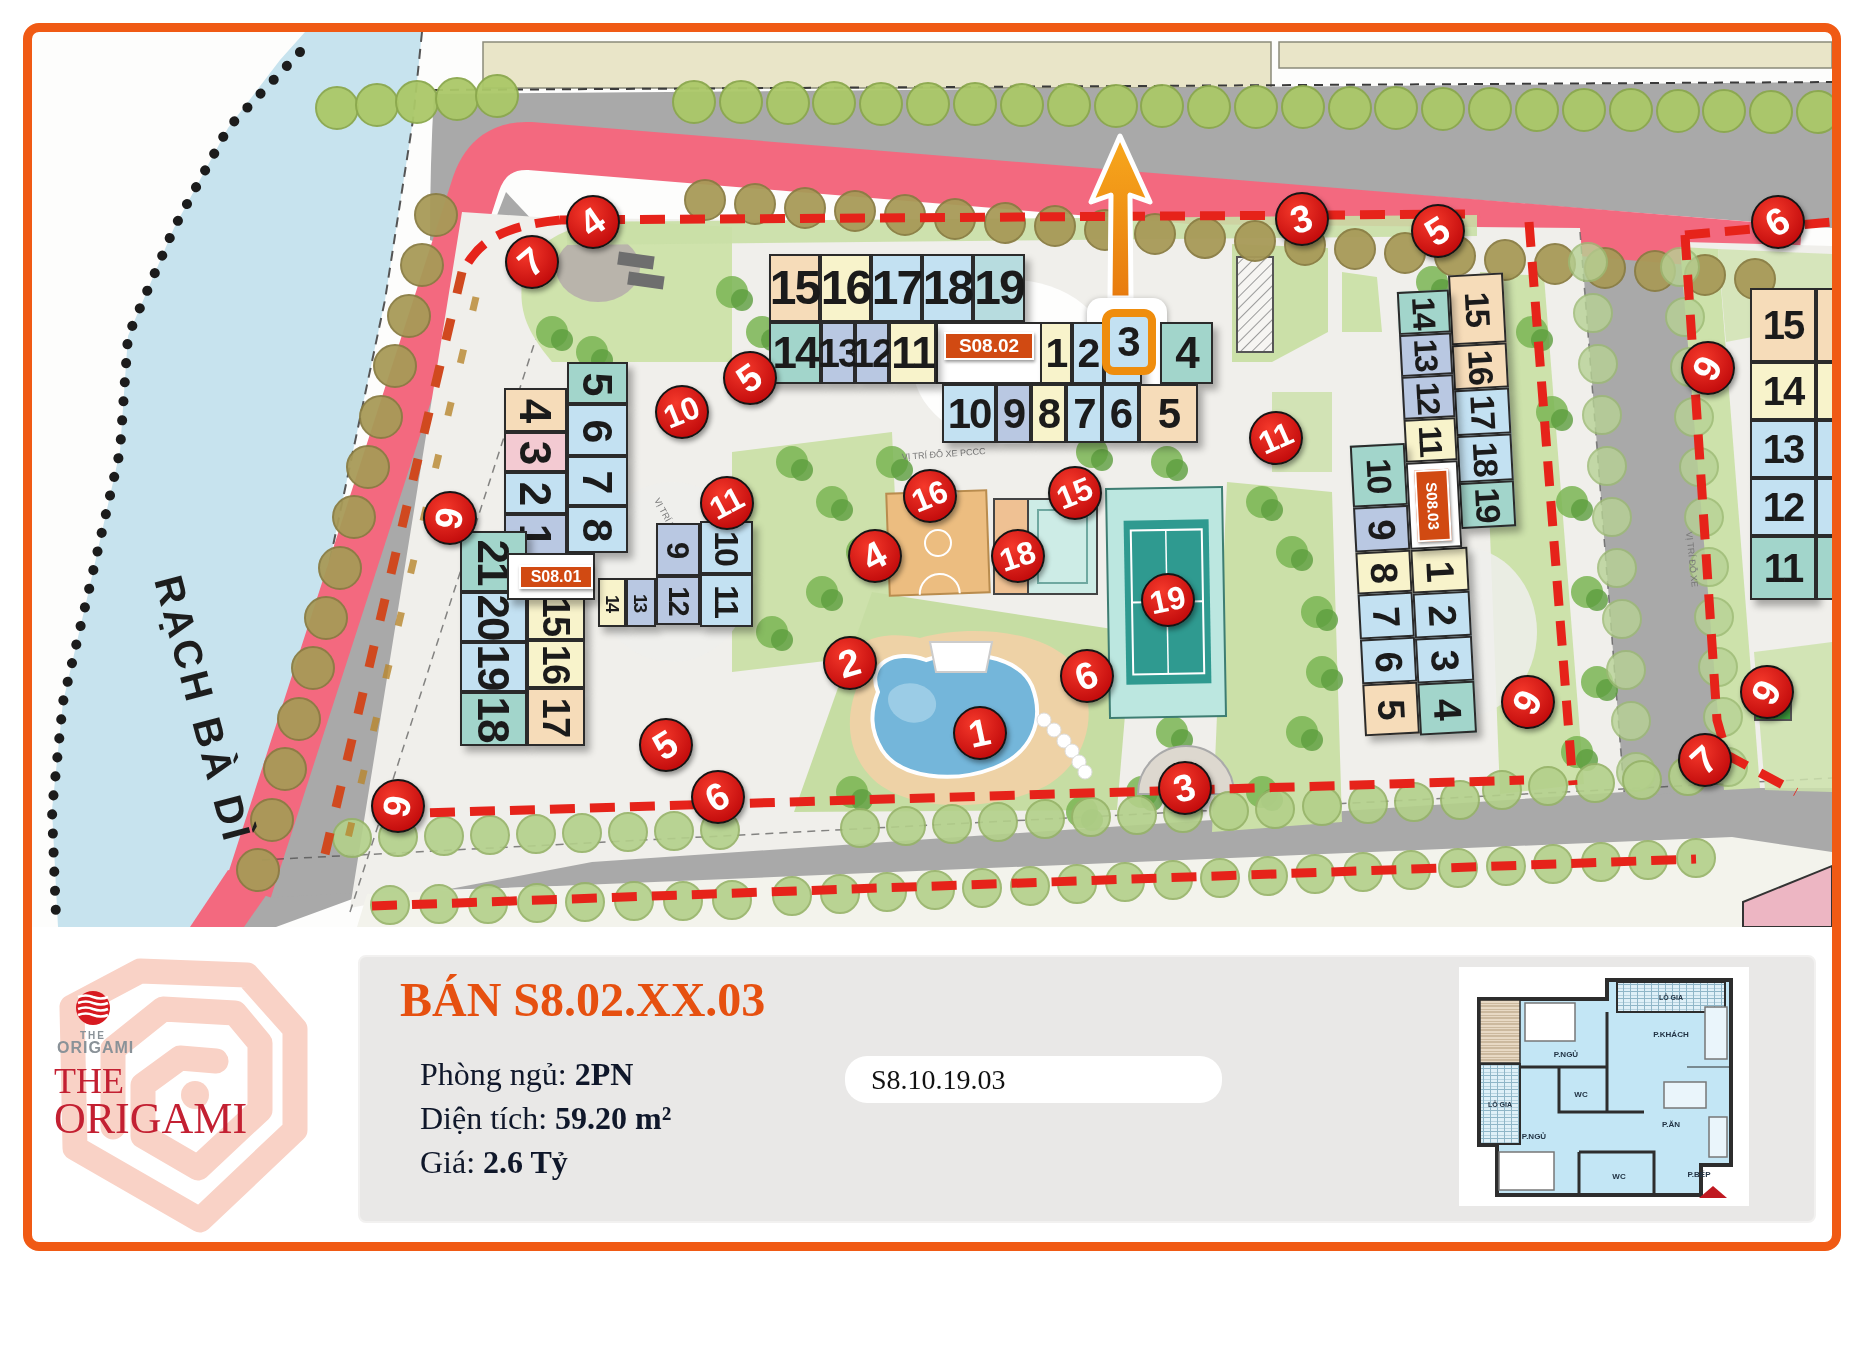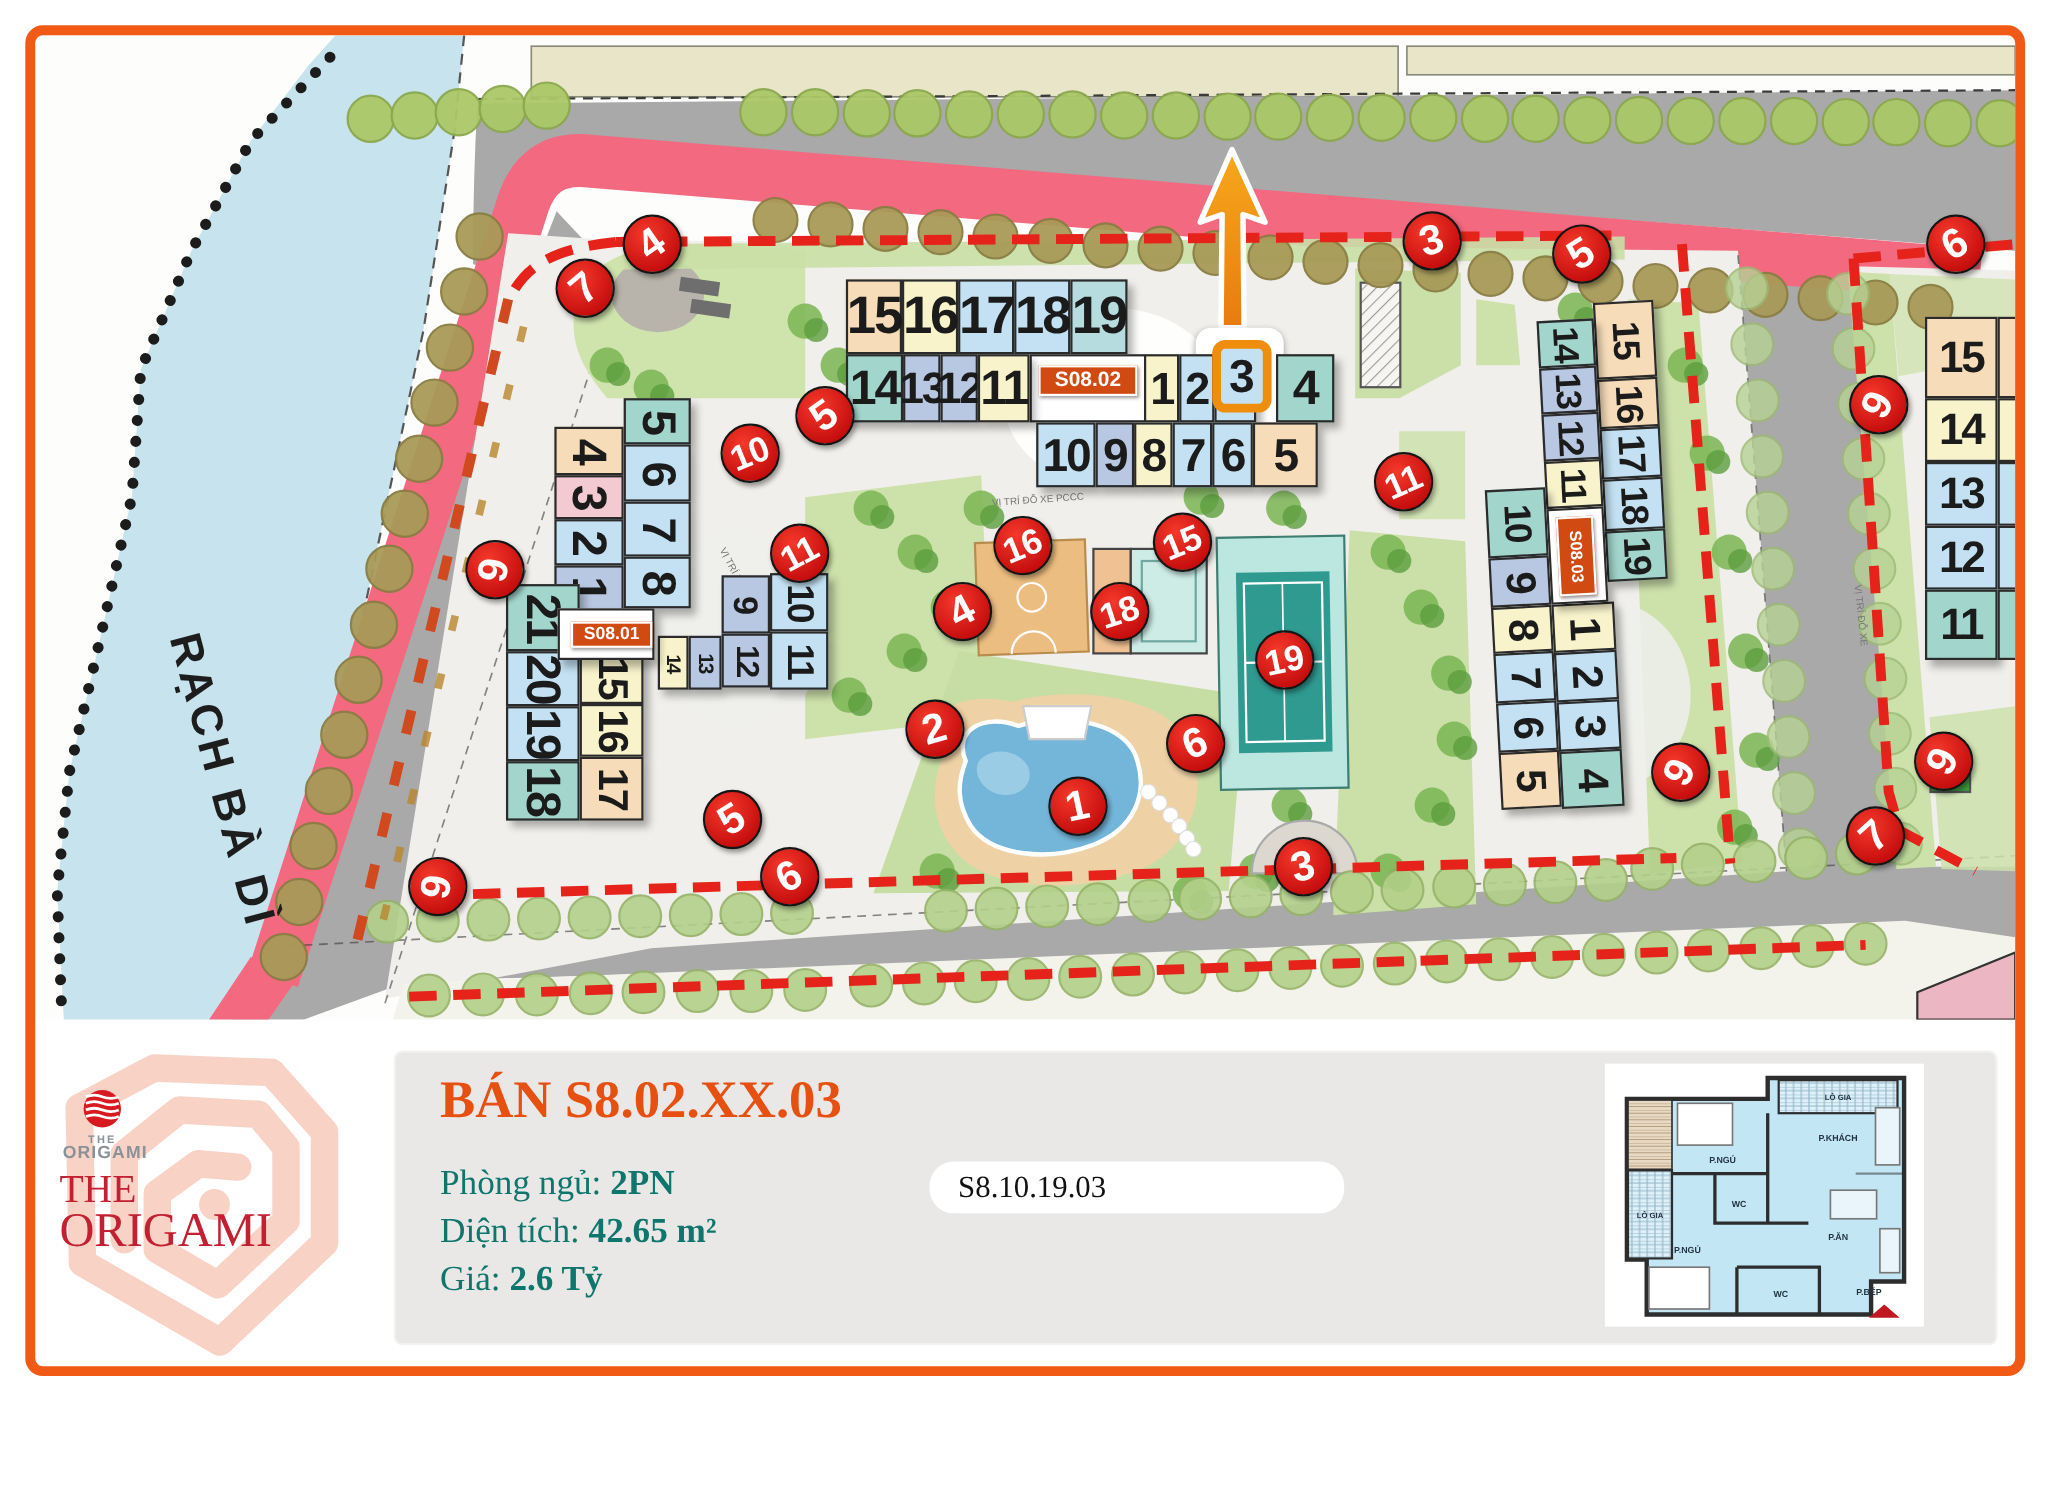--- a/index.html
+++ b/index.html
@@ -6,21 +6,21 @@
 body{font-family:"Liberation Sans",sans-serif;position:relative;}
 .frame{position:absolute;left:23px;top:23px;width:1818px;height:1228px;border:9px solid #f05a14;border-radius:16px;}
 .map{position:absolute;left:32px;top:32px;width:1800px;height:895px;overflow:hidden;}
 .cl{position:absolute;border:2px solid #2b2b2b;display:flex;align-items:center;justify-content:center;color:#1b1b1b;overflow:visible;}
 .cl span{font-weight:bold;letter-spacing:-2px;display:block;line-height:1;}
 .mk{position:absolute;border-radius:50%;background:radial-gradient(circle at 38% 32%,#f5392b,#c40d0d 75%);border:2.5px solid #151515;display:flex;align-items:center;justify-content:center;color:#fff;box-shadow:2px 3px 5px rgba(0,0,0,.4);}
 .mk span{font-weight:bold;display:block;}
 .lbl{position:absolute;background:#d14a12;color:#fff;font-weight:bold;display:flex;align-items:center;justify-content:center;border:2px solid #fff;box-shadow:1px 2px 3px rgba(0,0,0,.4);}
 .card{position:absolute;left:358px;top:955px;width:1458px;height:268px;background:#e9e8e7;border:2px solid #f2f1f0;border-radius:8px;}
 .title{position:absolute;left:400px;top:972px;font-family:"Liberation Serif",serif;font-weight:bold;font-size:48px;color:#e65010;}
-.row{position:absolute;left:400px;font-family:"Liberation Serif",serif;font-size:32px;color:#0f766e;}
+.row{position:absolute;left:420px;font-family:"Liberation Serif",serif;font-size:32px;color:#0f172a;}
 .inp{position:absolute;left:845px;top:1056px;width:377px;height:47px;background:#fff;border-radius:22px;font-family:"Liberation Serif",serif;font-size:28px;color:#111;display:flex;align-items:center;padding-left:26px;}
 </style></head>
 <body>
 <div class="map">
     <svg width="1800" height="895" viewBox="0 0 1800 895" style="position:absolute;left:0;top:0">
       <defs>
         <linearGradient id="agrad" x1="0" y1="0" x2="0" y2="1">
           <stop offset="0" stop-color="#f7a81d"></stop>
           <stop offset="1" stop-color="#e87b0e"></stop>
         </linearGradient>
@@ -621,21 +621,21 @@
     <path d="M 38,48 q 8,-3 15,0 q 8,3 15,0" stroke="#fff" stroke-width="2.5" fill="none"></path>
     <path d="M 38,54 q 8,-3 15,0 q 8,3 15,0" stroke="#fff" stroke-width="2.5" fill="none"></path>
     <path d="M 38,60 q 8,-3 15,0 q 8,3 15,0" stroke="#fff" stroke-width="2.5" fill="none"></path>
     <text x="53" y="84" text-anchor="middle" font-family="Liberation Sans" font-weight="bold" font-size="10" fill="#8a9298" letter-spacing="2">THE</text>
     <text x="17" y="98" font-family="Liberation Sans" font-weight="bold" font-size="16" fill="#8a9298" letter-spacing="1">ORIGAMI</text>
     <text x="14" y="138" font-family="Liberation Serif" font-size="36" fill="#c32032">THE</text>
     <text x="14" y="178" font-family="Liberation Serif" font-size="44" fill="#c32032">ORIGAMI</text>
   </svg>
 <div class="title">BÁN S8.02.XX.03</div>
 <div class="row" style="top:1056px;">Phòng ngủ: <b>2PN</b></div>
-<div class="row" style="top:1100px;">Diện tích: <b>42.65 m²</b></div>
+<div class="row" style="top:1100px;">Diện tích: <b>59.20 m²</b></div>
 <div class="row" style="top:1144px;">Giá: <b>2.6 Tỷ</b></div>
 <div class="inp">S8.10.19.03</div>
 <svg width="290" height="239" viewBox="0 0 290 239" style="position:absolute;left:1459px;top:967px;background:#fff;">
     <defs>
       <pattern id="bh" width="7" height="7" patternUnits="userSpaceOnUse">
         <rect width="7" height="7" fill="#dff0f8"></rect>
         <path d="M0,0 L7,0 M0,3.5 L7,3.5 M3.5,0 L3.5,7" stroke="#8fb6c8" stroke-width="1"></path>
       </pattern>
       <pattern id="th" width="6" height="6" patternUnits="userSpaceOnUse">
         <rect width="6" height="6" fill="#e8d9c4"></rect>

